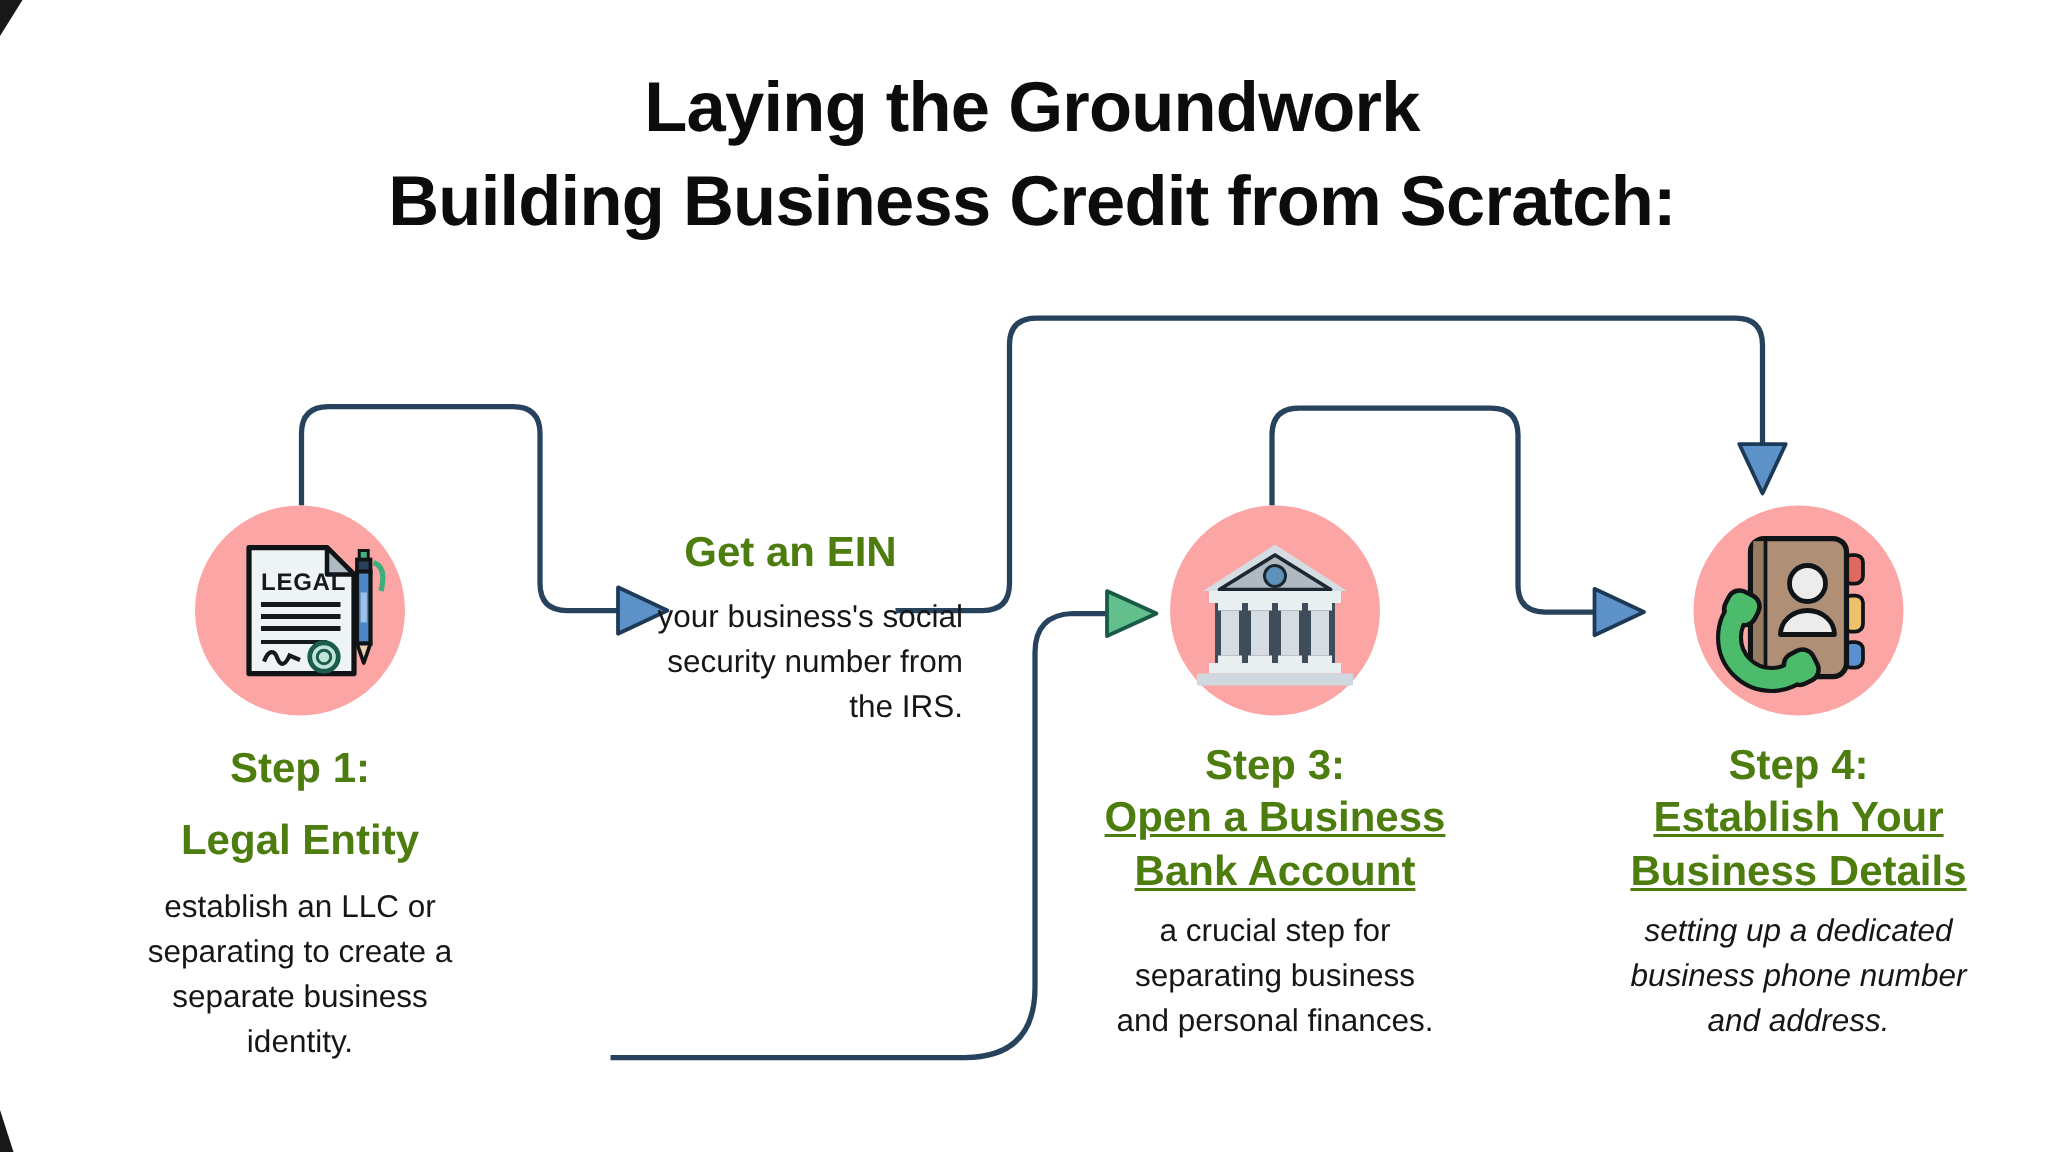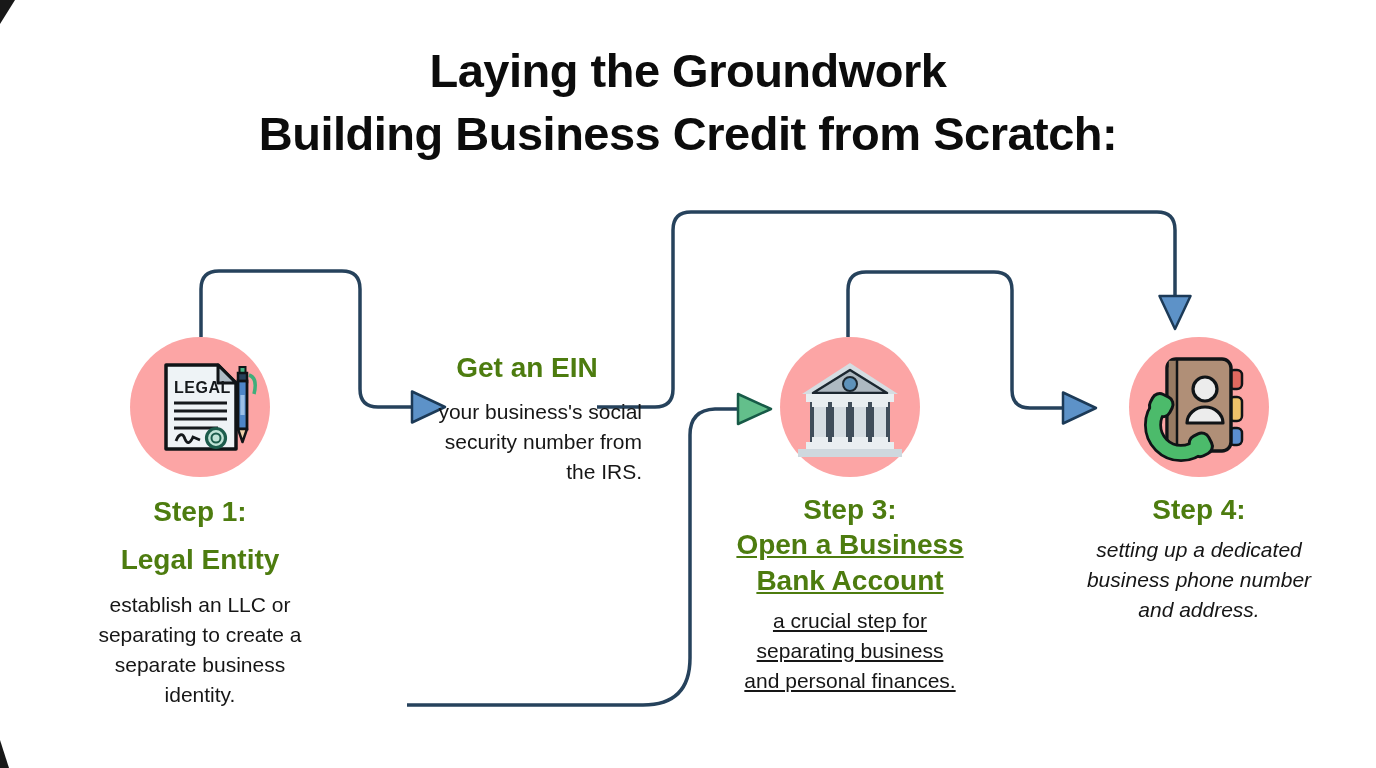--- a/index.html
+++ b/index.html
@@ -32,21 +32,21 @@
   .loose .step-label{margin-top:17px;}
   .loose .step-name{margin-top:13px;text-align:center;}
   .tight .step-label{margin-top:15px;text-align:center;}
   .tight .step-name{margin-top:0;text-decoration:underline;}
   .step-desc{
     font-size:21px;line-height:1.43;color:#161616;
     margin:12px auto 0;
   }
   #col1 .step-desc{max-width:215px;}
   #col2 .step-desc{max-width:230px;text-align:right;}
-  #col3 .step-desc{max-width:212px;margin-top:8px;text-decoration:underline;}
+  #col3 .step-desc{max-width:212px;margin-top:8px;}
   #col4 .step-desc{max-width:244px;margin-top:8px;font-style:italic;}
   .connector-path{fill:none;stroke:#26425c;stroke-width:3.5;}
   .arrow-blue{fill:#5d92c8;stroke:#1c3a57;stroke-width:2.5;stroke-linejoin:round;}
   .arrow-green{fill:#63bf8b;stroke:#175a47;stroke-width:2.5;stroke-linejoin:round;}
   .svg-text{font-family:"Liberation Sans","DejaVu Sans",sans-serif;font-weight:700;}
   #artifact-tl{position:absolute;top:0;left:0;width:0;height:0;z-index:3;
     border-top:24px solid #181818;border-right:15px solid transparent;}
   #artifact-bl{position:absolute;bottom:0;left:0;width:0;height:0;z-index:3;
     border-bottom:28px solid #181818;border-right:9px solid transparent;}
 </style>
@@ -171,14 +171,15 @@
       </g>
       <g transform="rotate(45 52 88)">
         <path d="M 24,88 A 28,28 0 0 0 80,88" fill="none" stroke="#101417" stroke-width="18" stroke-linecap="round"></path>
         <rect x="13" y="77.5" width="22" height="21" rx="8" fill="#4cbb6b" stroke="#101417" stroke-width="3" transform="rotate(-18 24 88)"></rect>
         <rect x="69" y="77.5" width="22" height="21" rx="8" fill="#4cbb6b" stroke="#101417" stroke-width="3" transform="rotate(18 80 88)"></rect>
         <path d="M 24,88 A 28,28 0 0 0 80,88" fill="none" stroke="#4cbb6b" stroke-width="12.5" stroke-linecap="round"></path>
       </g>
     </svg>
   </div>
   <div class="step-label">Step 4:</div>
+  <div class="step-name">Establish Your Business Details</div>
   <div class="step-desc">setting up a dedicated business phone number and address.</div>
 </div>
 
 </body></html>

